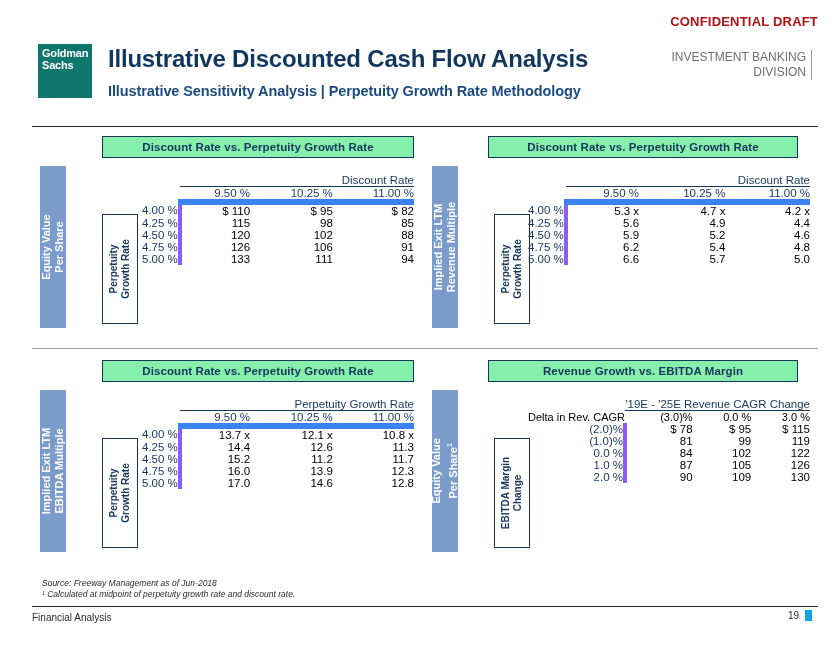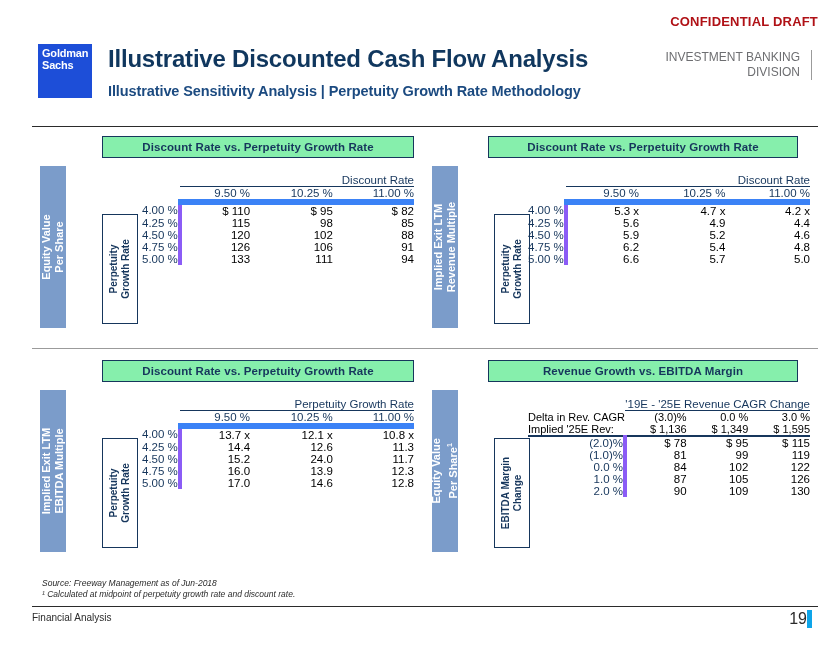--- a/index.html
+++ b/index.html
@@ -10,31 +10,31 @@
   }
   .slide{position:absolute;inset:0;}
 
   
   .confidential{
     position:absolute;top:14px;right:22px;
     color:#b01116;font-weight:bold;font-size:13px;letter-spacing:.2px;
   }
   .gs-logo{
     position:absolute;left:38px;top:44px;width:54px;height:54px;
-    background:#1d4ed8;color:#ffffff;
+    background:#0f766e;color:#ffffff;
     font-weight:bold;font-size:11px;line-height:11.5px;
     padding:4px 0 0 4px;box-sizing:border-box;letter-spacing:-.2px;
   }
   .title-block{position:absolute;left:108px;top:44px;}
   .title-main{font-size:24px;font-weight:bold;color:#10375e;letter-spacing:-.2px;line-height:30px;text-align:center;}
   .title-sub{font-size:14.5px;font-weight:bold;color:#1b4a80;margin-top:9px;letter-spacing:-.1px;}
   .ibd{
     position:absolute;right:28px;top:50px;text-align:right;
     color:#6d6e71;font-size:12px;line-height:15px;font-weight:normal;
-    border-right:1px solid #9b9b9b;padding-right:11px;
+    border-right:1px solid #9b9b9b;padding-right:5px;
   }
   .rule-top{position:absolute;left:32px;right:22px;top:126px;border-top:1px solid #2b2b2b;}
   .rule-mid{position:absolute;left:32px;right:22px;top:348px;border-top:1px solid #9b9b9b;}
 
   
   .quad{position:absolute;}
   .q-tl{left:32px;top:134px;width:390px;height:210px;}
   .q-tr{left:424px;top:134px;width:396px;height:210px;}
   .q-bl{left:32px;top:358px;width:390px;height:212px;}
   .q-br{left:424px;top:358px;width:396px;height:212px;}
@@ -105,22 +105,22 @@
   tr.underline-row td{border-bottom:2px solid #16365c;}
 
   
   .source{
     position:absolute;left:42px;top:578px;
     font-size:8.5px;font-style:italic;color:#2b2b2b;line-height:11px;
   }
   .rule-bot{position:absolute;left:32px;right:22px;top:606px;border-top:1px solid #2b2b2b;}
   .foot-left{position:absolute;left:32px;top:612px;font-size:10px;color:#2b2b2b;}
   .page-no{
-    position:absolute;right:28px;top:610px;font-size:16px;color:#2b2b2b;
-    border-right:5px solid #0ea5e9;
+    position:absolute;right:28px;top:610px;font-size:10px;color:#2b2b2b;
+    border-right:7px solid #0ea5e9;padding-right:6px;
   }
 </style>
 </head>
 <body>
 
 <div class="slide">
 
   <div class="confidential">CONFIDENTIAL DRAFT</div>
 
   <div class="gs-logo">
@@ -277,21 +277,21 @@
       </tr>
       <tr>
         <td class="rowhead">4.25 %</td>
         <td class="cell firstcol">14.4</td>
         <td class="cell">12.6</td>
         <td class="cell">11.3</td>
       </tr>
       <tr>
         <td class="rowhead">4.50 %</td>
         <td class="cell firstcol">15.2</td>
-        <td class="cell">24.0</td>
+        <td class="cell">11.2</td>
         <td class="cell">11.7</td>
       </tr>
       <tr>
         <td class="rowhead">4.75 %</td>
         <td class="cell firstcol">16.0</td>
         <td class="cell">13.9</td>
         <td class="cell">12.3</td>
       </tr>
       <tr>
         <td class="rowhead">5.00 %</td>
@@ -316,26 +316,20 @@
           <tr>
         <td class="spacer"></td>
         <td class="spanhead" colspan="3">'19E - '25E Revenue CAGR Change</td>
       </tr>
       <tr>
         <td class="prehead">Delta in Rev. CAGR</td>
         <td class="preval">(3.0)%</td>
         <td class="preval">0.0 %</td>
         <td class="preval">3.0 %</td>
       </tr>
-      <tr class="underline-row">
-        <td class="prehead">Implied '25E Rev:</td>
-        <td class="preval">$ 1,136</td>
-        <td class="preval">$ 1,349</td>
-        <td class="preval">$ 1,595</td>
-      </tr>
       <tr>
         <td class="rowhead">(2.0)%</td>
         <td class="cell firstcol">$ 78</td>
         <td class="cell">$ 95</td>
         <td class="cell">$ 115</td>
       </tr>
       <tr>
         <td class="rowhead">(1.0)%</td>
         <td class="cell firstcol">81</td>
         <td class="cell">99</td>

